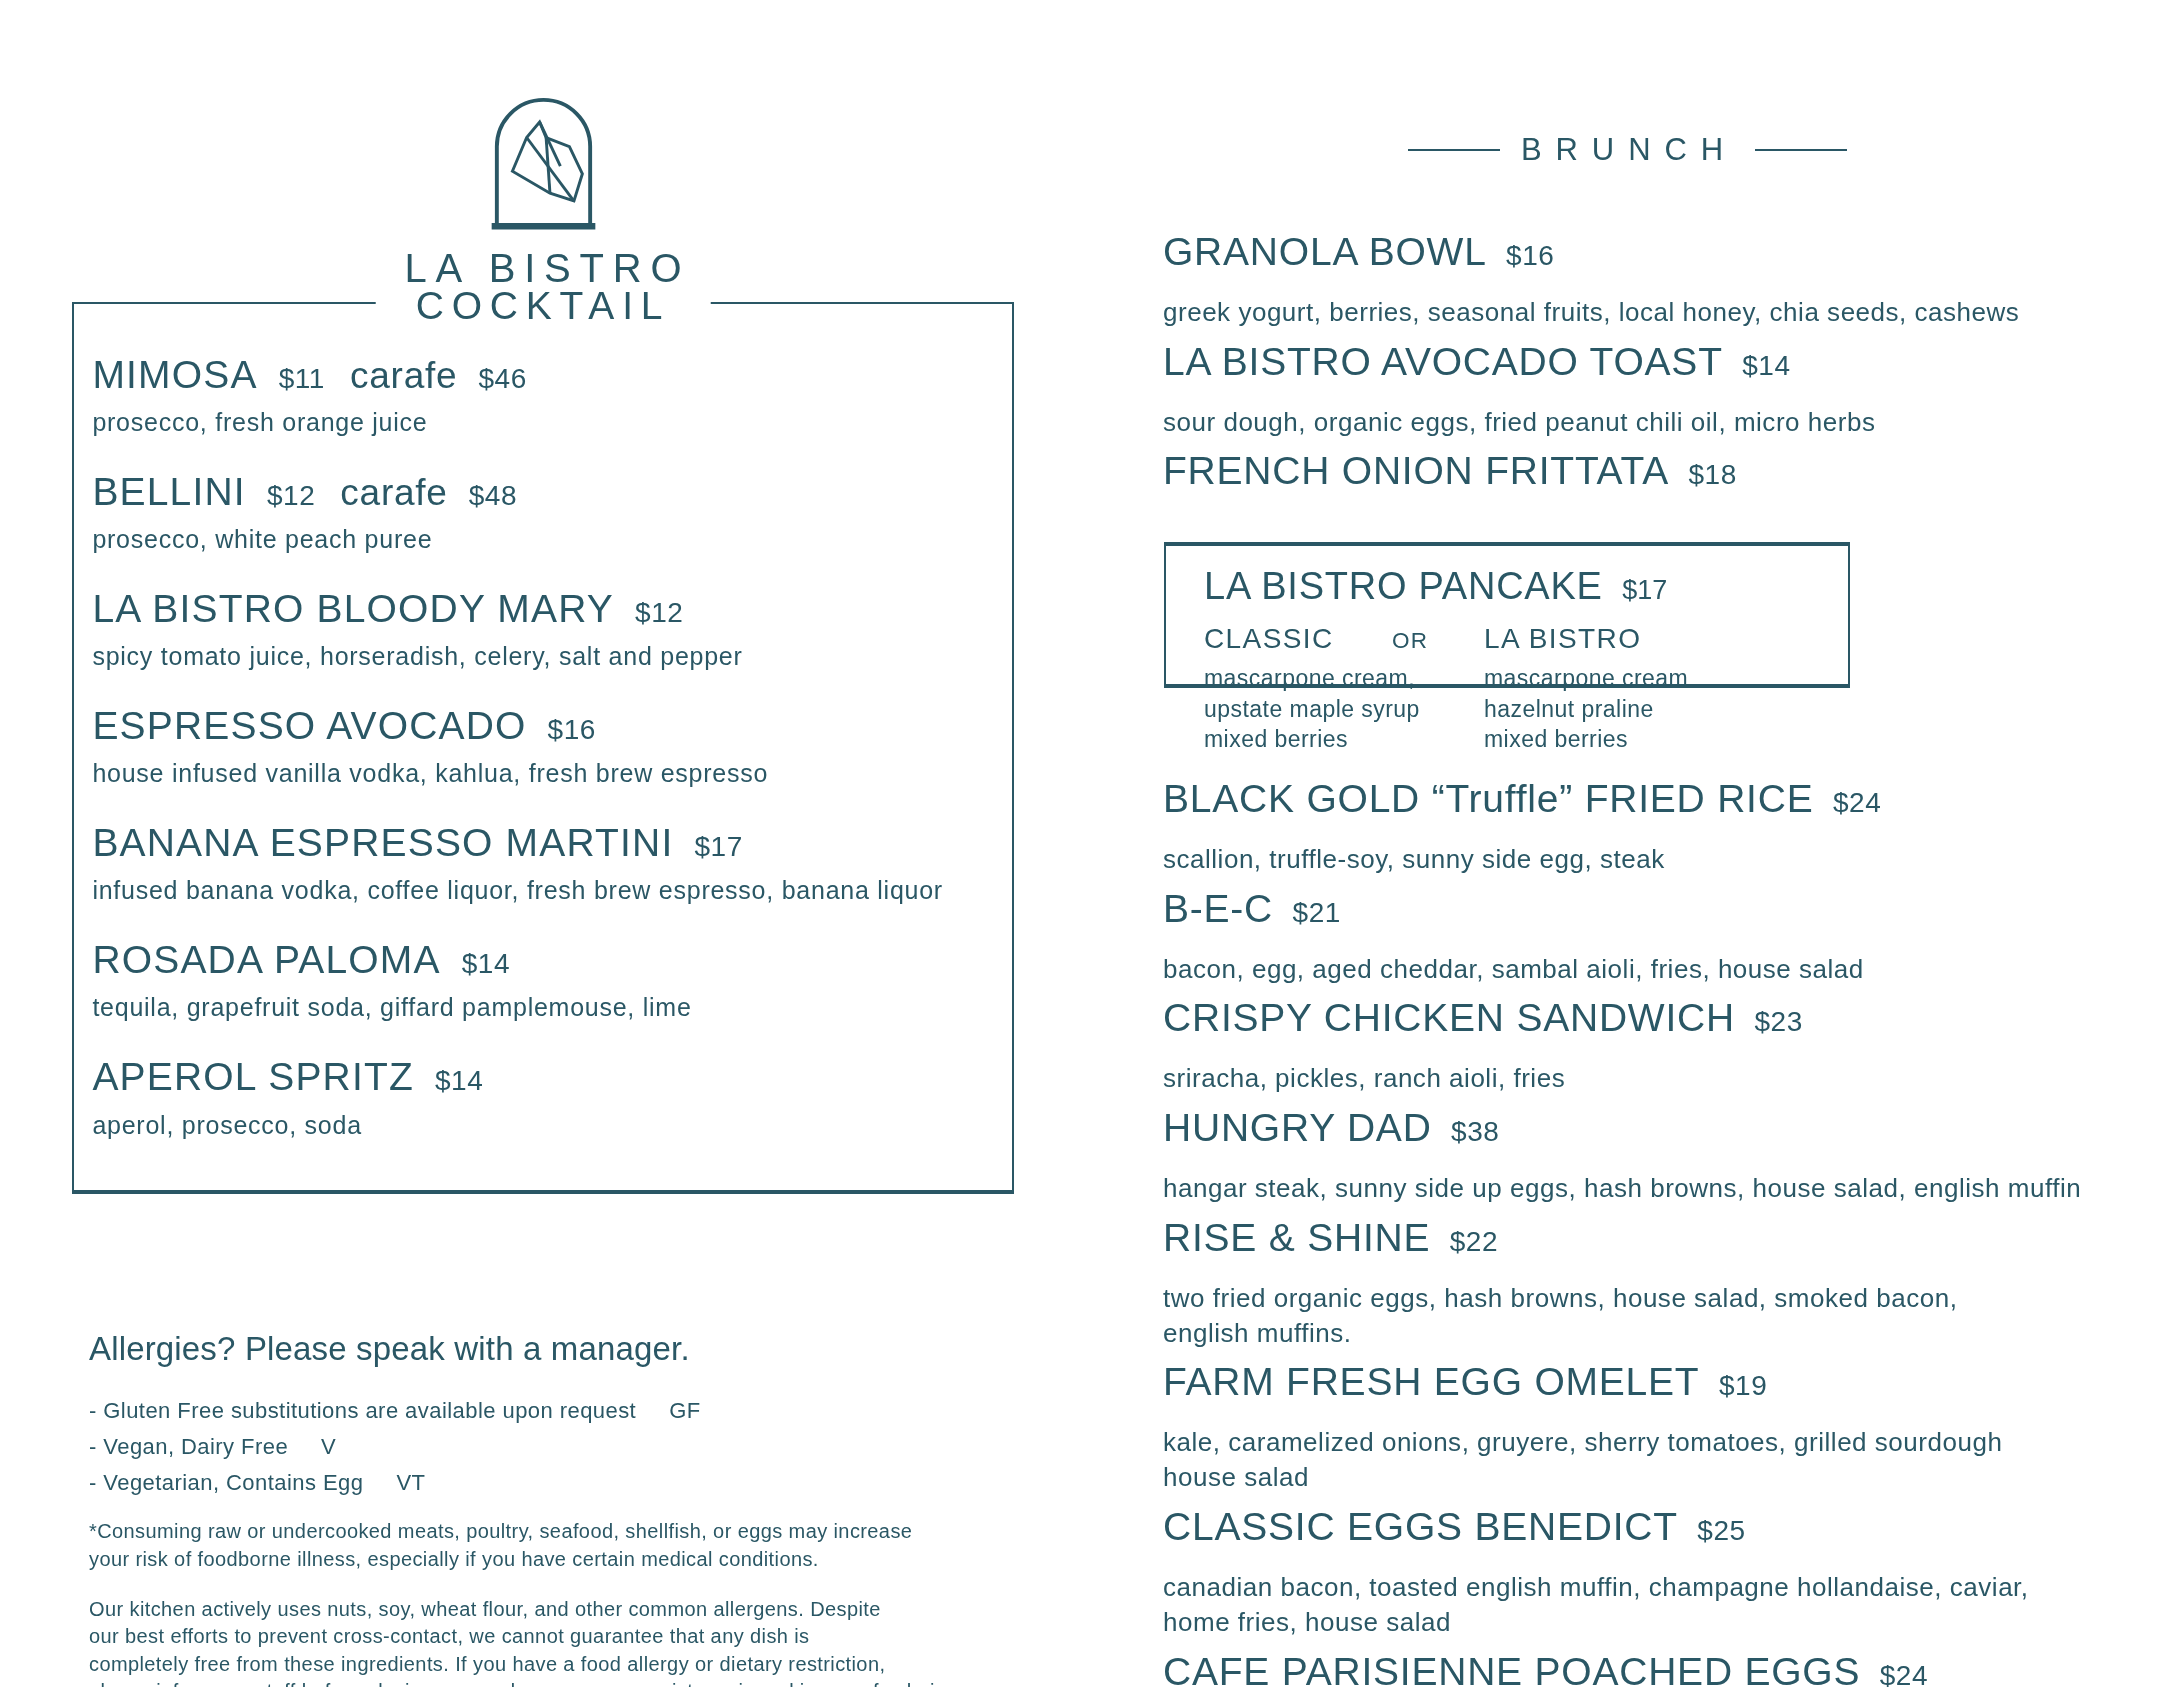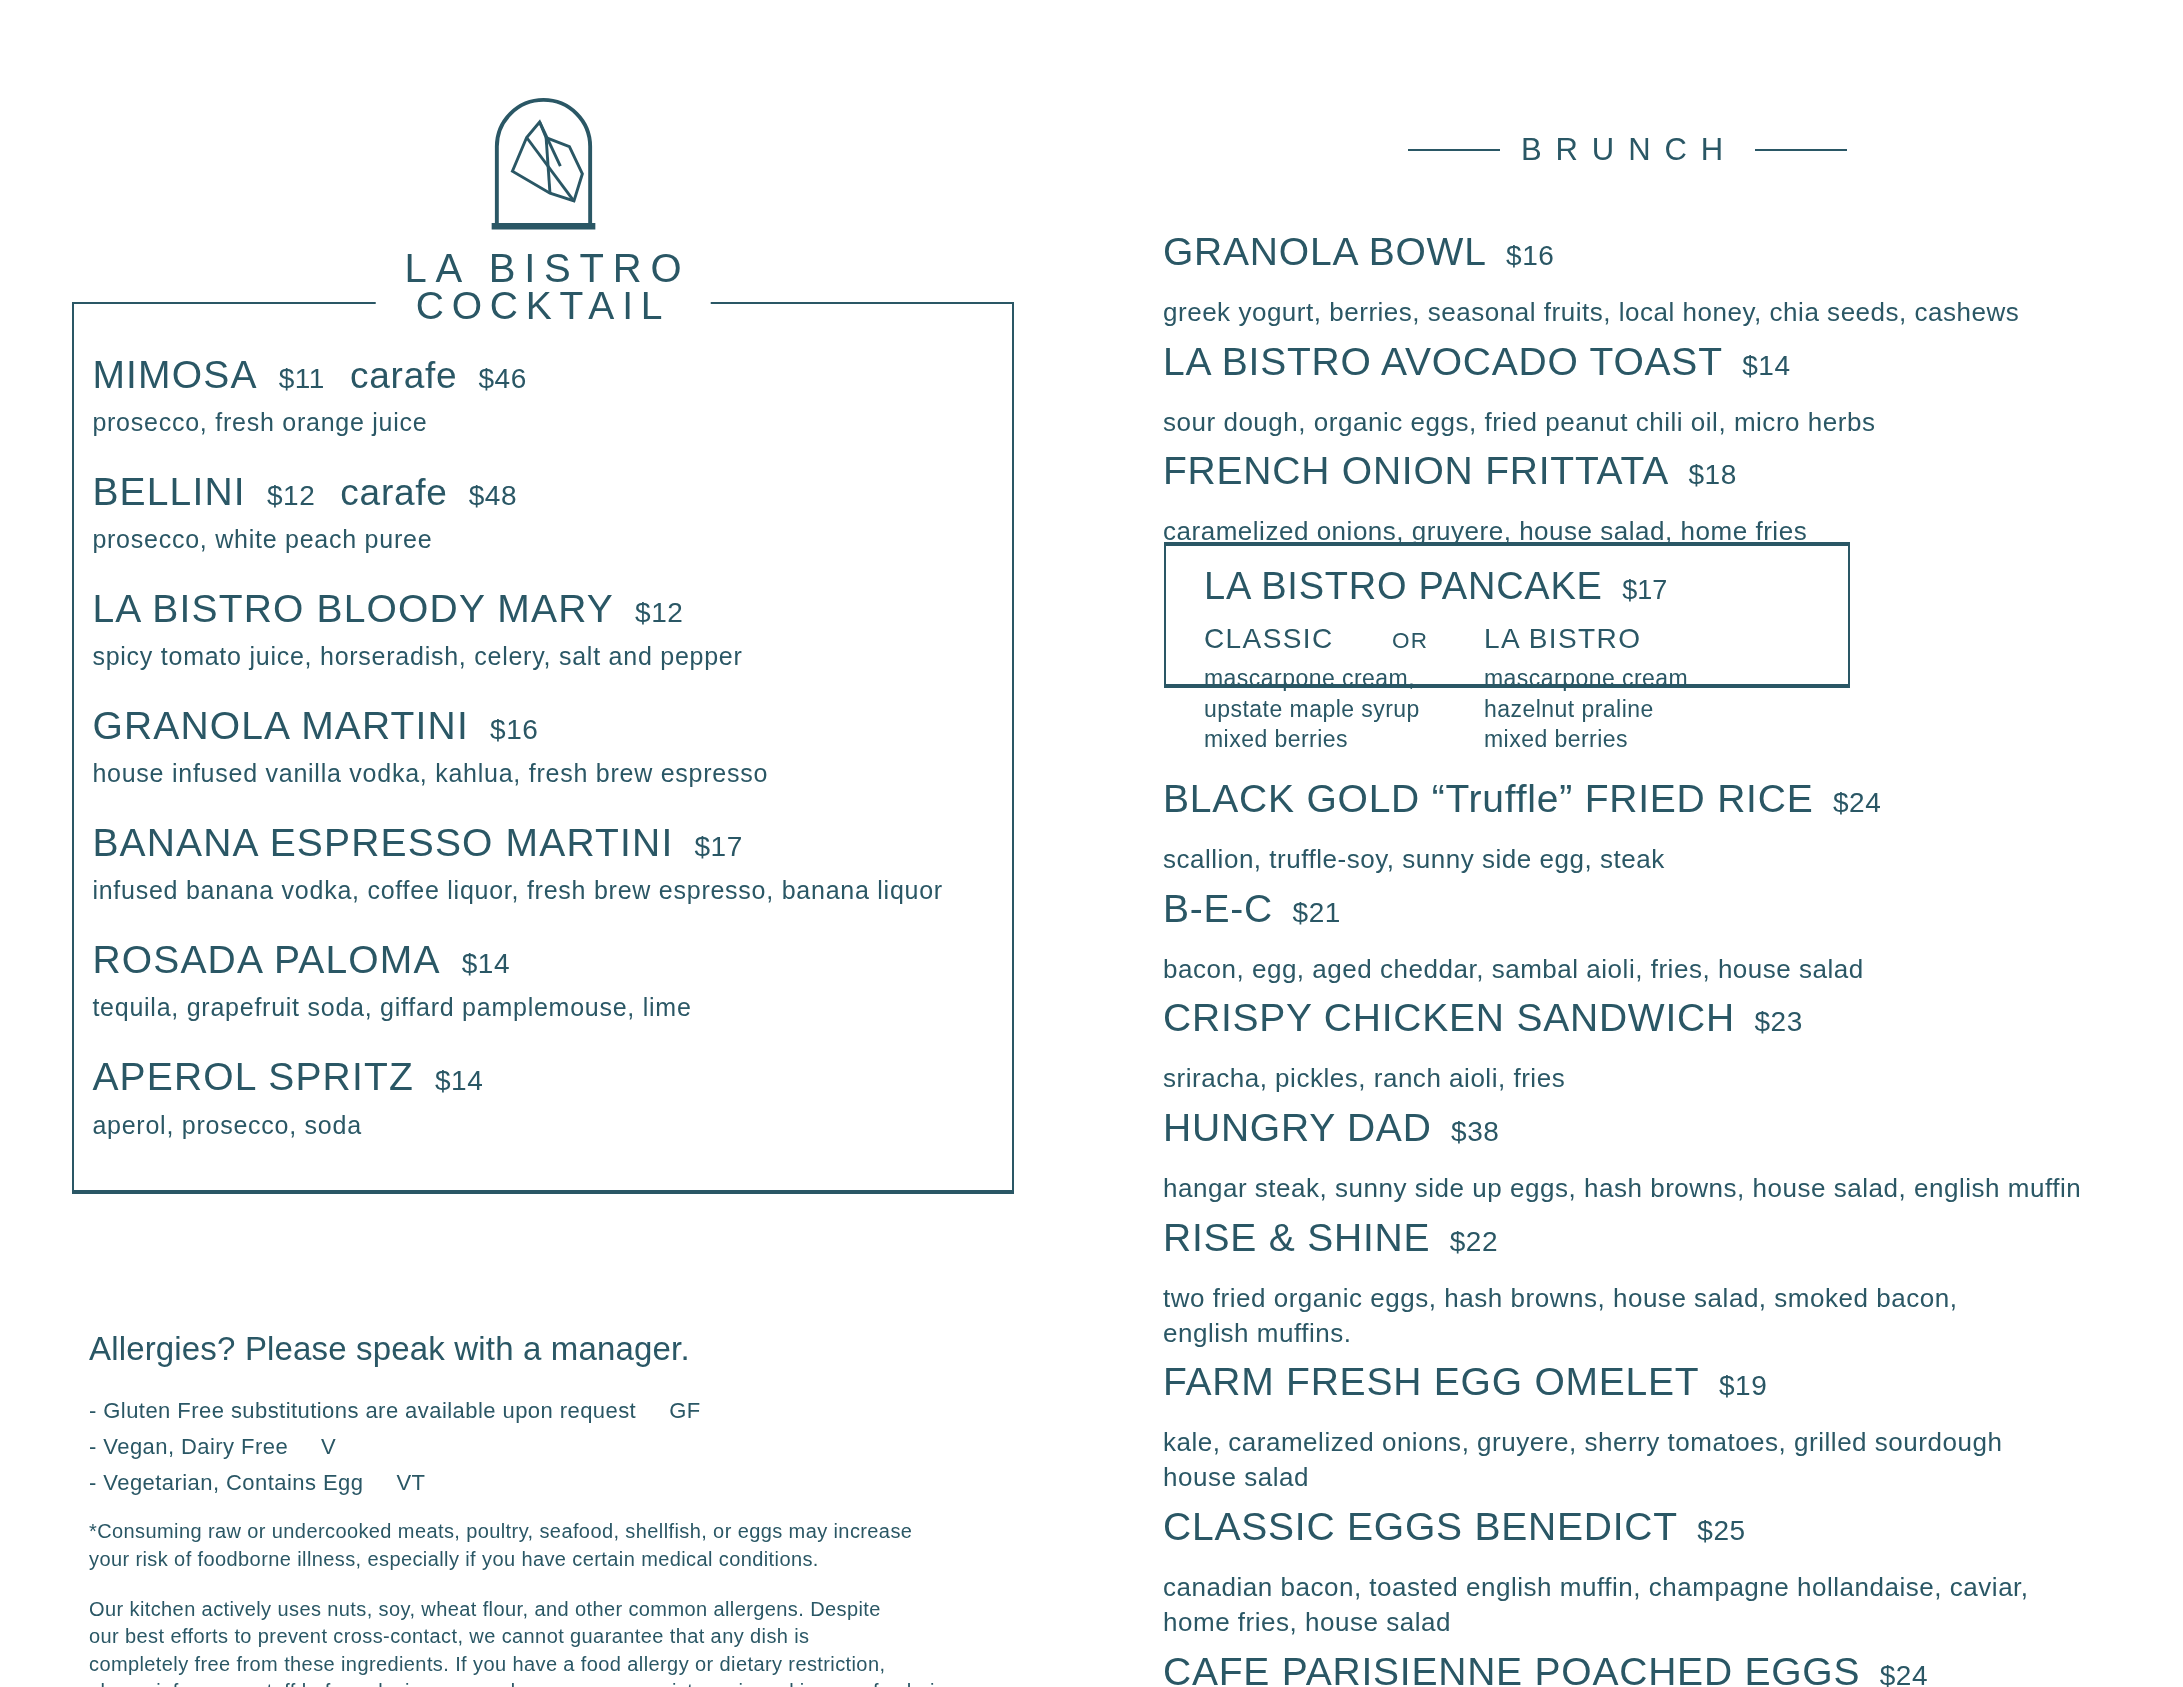--- a/index.html
+++ b/index.html
@@ -123,21 +123,21 @@
       <div class="m-item">
         <div class="m-title">
           <span class="m-name">LA BISTRO BLOODY MARY</span>
           <span class="m-price">$12</span>
         </div>
         <div class="m-desc">spicy tomato juice, horseradish, celery, salt and pepper</div>
       </div>
 
       <div class="m-item">
         <div class="m-title">
-          <span class="m-name">GRANOLA MARTINI</span>
+          <span class="m-name">ESPRESSO AVOCADO</span>
           <span class="m-price">$16</span>
         </div>
         <div class="m-desc">house infused vanilla vodka, kahlua, fresh brew espresso</div>
       </div>
 
       <div class="m-item">
         <div class="m-title">
           <span class="m-name">BANANA ESPRESSO MARTINI</span>
           <span class="m-price">$17</span>
         </div>
@@ -211,21 +211,20 @@
         <span class="b-price">$14</span>
       </div>
       <div class="b-desc">sour dough, organic eggs, fried peanut chili oil, micro herbs</div>
     </div>
 
     <div class="b-item">
       <div class="b-title">
         <span class="b-name">FRENCH ONION FRITTATA</span>
         <span class="b-price">$18</span>
       </div>
-      <div class="b-desc">caramelized onions, gruyere, house salad, home fries</div>
     </div>
 
   </div>
 
   <div class="pancake-box">
     <div class="pk-title">
       <span class="pk-name">LA BISTRO PANCAKE</span>
       <span class="pk-price">$17</span>
     </div>
     <div class="pk-head-row">

